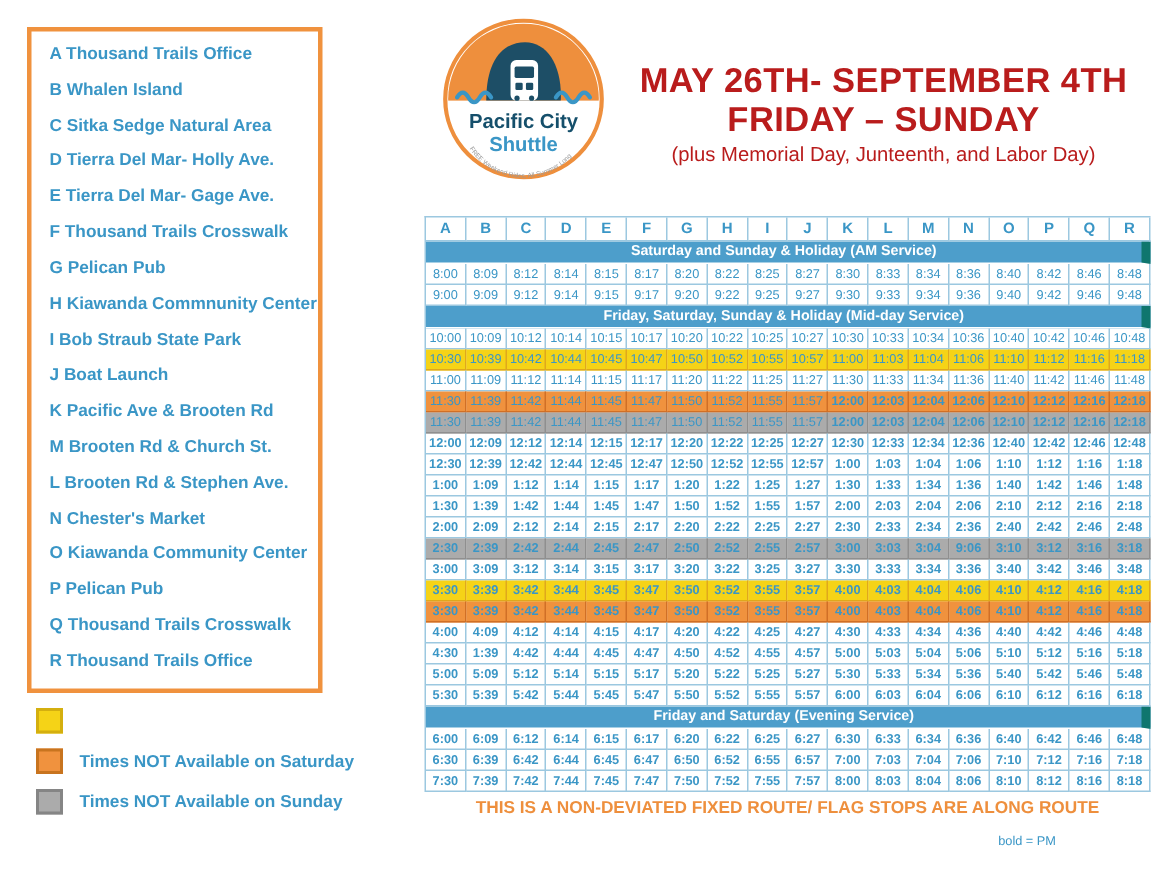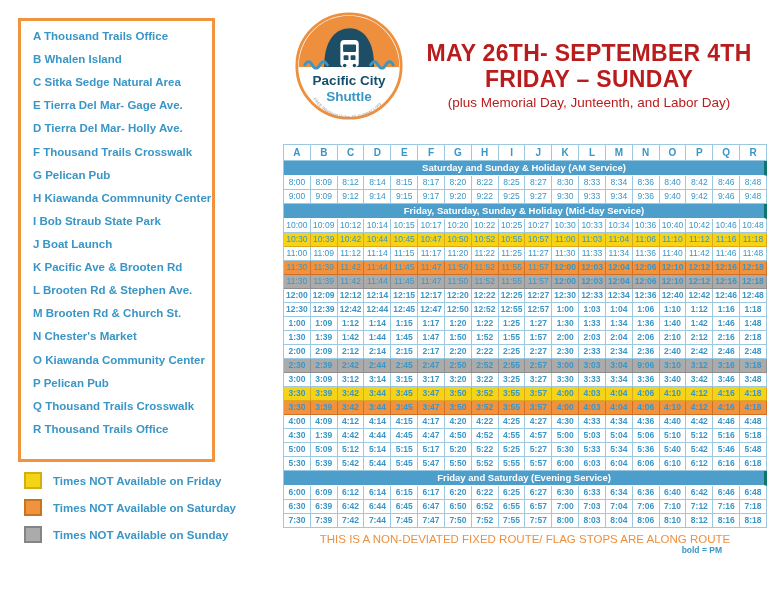--- a/index.html
+++ b/index.html
@@ -3,21 +3,21 @@
 <meta charset="utf-8">
 <style>
   html,body{margin:0;padding:0;background:#fff;}
   #page{position:relative;width:768px;height:593px;background:#fff;
         font-family:"Liberation Sans",sans-serif;overflow:hidden;}
 
   
   .stopbox{position:absolute;left:18px;top:18px;width:197px;height:444px;
            border:3px solid #F0923E;box-sizing:border-box;
            display:flex;flex-direction:column;justify-content:space-between;
-           padding:9px 4px 24px 12px;}
+           padding:9px 4px 12px 12px;}
   .stop{font-size:11.5px;font-weight:bold;color:#3A96C6;white-space:nowrap;}
 
   
   .legend{position:absolute;left:24px;top:472px;}
   .legend-item{display:flex;align-items:center;margin-bottom:10px;}
   .swatch{width:18px;height:17px;border:2px solid #999;margin-right:11px;box-sizing:border-box;}
   .legend-label{font-size:11.5px;font-weight:bold;color:#3A96C6;white-space:nowrap;}
 
   
   .logo{position:absolute;left:295px;top:10px;width:108px;height:112px;}
@@ -29,60 +29,59 @@
 
   
   .schedule{position:absolute;left:283px;top:144px;width:484px;}
   .grid{border-top:1px solid #9CC8E0;border-left:1px solid #9CC8E0;}
   .row{display:flex;height:14px;}
   .row.headrow{height:16px;}
   .cell{flex:1;box-sizing:border-box;border-right:1px solid #9CC8E0;border-bottom:1px solid #9CC8E0;
         text-align:center;font-size:8.5px;line-height:13px;color:#3A96C6;overflow:hidden;white-space:nowrap;}
   .headrow .cell{font-size:10px;font-weight:bold;line-height:15px;}
   .banner{height:15px;line-height:14px;background:#4D9ECB;color:#fff;font-weight:bold;
-          font-size:9.5px;text-align:center;border-right:3px solid #0f766e;
+          font-size:9.5px;text-align:center;border-right:6px solid #0f766e;
           border-bottom:1px solid #fff;box-sizing:border-box;}
   .row.yellow .cell{background:#F5D317;border-color:#DFA81C;}
   .row.orange .cell{background:#F0923E;border-color:#D06F26;}
   .row.gray   .cell{background:#ABABAB;border-color:#8F8F8F;}
   .cell.pm{font-weight:bold;}
 
-  .notice{margin-top:5px;text-align:center;font-size:11.5px;font-weight:normal;color:#EE8F3D;white-space:nowrap;}
-  .boldpm{margin-top:0;text-align:right;font-size:8.5px;font-weight:bold;color:#3A96C6;padding-right:45px;}
+  .notice{margin-top:5px;text-align:center;font-size:11.5px;font-weight:bold;color:#EE8F3D;white-space:nowrap;}
+  .boldpm{margin-top:10px;text-align:right;font-size:8.5px;font-weight:normal;color:#3A96C6;padding-right:63px;}
 </style>
 </head>
 <body>
 
 <div id="page">
 
   <div class="stopbox">
       <div class="stop">A Thousand Trails Office</div>
       <div class="stop">B Whalen Island</div>
       <div class="stop">C Sitka Sedge Natural Area</div>
+      <div class="stop">D Tierra Del Mar- Holly Ave.</div>
       <div class="stop">E Tierra Del Mar- Gage Ave.</div>
-      <div class="stop">D Tierra Del Mar- Holly Ave.</div>
       <div class="stop">F Thousand Trails Crosswalk</div>
       <div class="stop">G Pelican Pub</div>
       <div class="stop">H Kiawanda Commnunity Center</div>
       <div class="stop">I Bob Straub State Park</div>
       <div class="stop">J Boat Launch</div>
       <div class="stop">K Pacific Ave &amp; Brooten Rd</div>
+      <div class="stop">M Brooten Rd &amp; Church St.</div>
       <div class="stop">L Brooten Rd &amp; Stephen Ave.</div>
-      <div class="stop">M Brooten Rd &amp; Church St.</div>
       <div class="stop">N Chester's Market</div>
       <div class="stop">O Kiawanda Community Center</div>
       <div class="stop">P Pelican Pub</div>
       <div class="stop">Q Thousand Trails Crosswalk</div>
       <div class="stop">R Thousand Trails Office</div>
     </div>
 
   <div class="legend">
       <div class="legend-item">
         <div class="swatch" style="background: rgb(245, 211, 23); border-color: rgb(212, 175, 15);"></div>
-        <div class="legend-label">Times NOT Available on Friday</div>
       </div>
       <div class="legend-item">
         <div class="swatch" style="background: rgb(240, 146, 62); border-color: rgb(200, 116, 31);"></div>
         <div class="legend-label">Times NOT Available on Saturday</div>
       </div>
       <div class="legend-item">
         <div class="swatch" style="background: rgb(171, 171, 171); border-color: rgb(133, 133, 133);"></div>
         <div class="legend-label">Times NOT Available on Sunday</div>
       </div>
     </div>

